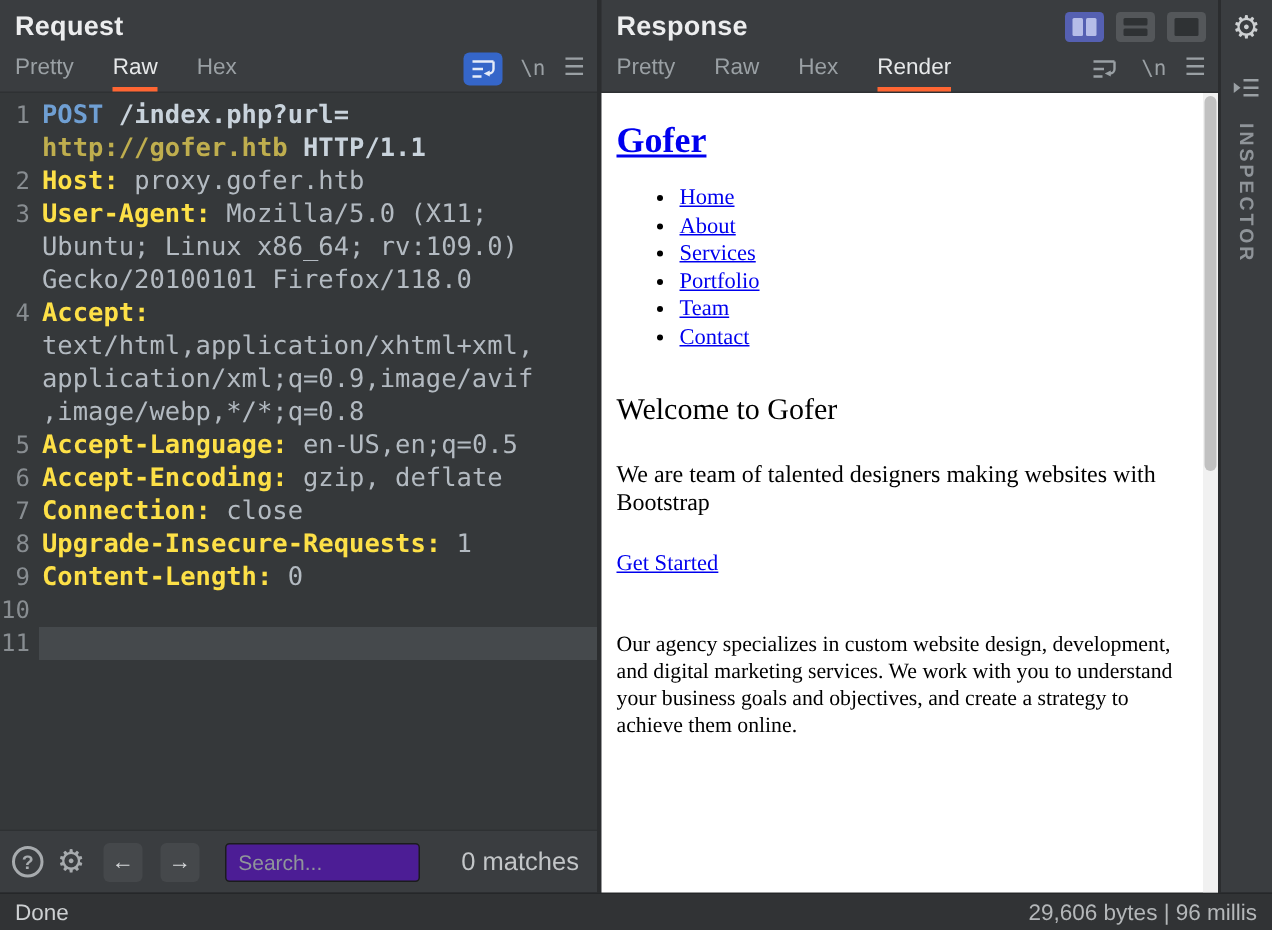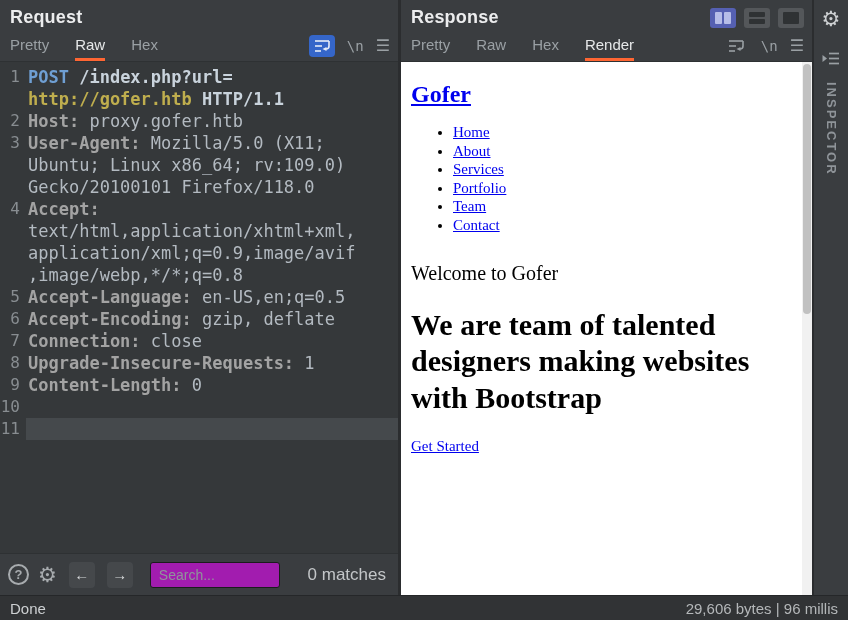--- a/index.html
+++ b/index.html
@@ -33,31 +33,31 @@
             font-family:"DejaVu Sans Mono", monospace; font-size:17px; line-height:22px; }
   .line { display:flex; }
   .gutter { flex:none; width:26px; text-align:right; padding-right:6px; color:#888d91; font-size:16px; }
   .lcontent { flex:1; min-height:22px; padding-left:2px; padding-right:38px;
               white-space:pre-wrap; overflow-wrap:break-word; word-break:break-word; color:#c9d3dc; }
   .lcontent.active { background:#45494c; }
   .tok-method { color:#6f9fd3; font-weight:bold; }
   .tok-path   { color:#c9d3dc; font-weight:bold; }
   .tok-url    { color:#bfae4e; font-weight:bold; }
   .tok-plain  { color:#c9d3dc; font-weight:bold; }
-  .tok-hname  { color:#a3a3a3; font-weight:bold; }
+  .tok-hname  { color:#fde047; font-weight:bold; }
   .tok-hval   { color:#b3bac1; }
 
   
   .search-bar { flex:none; height:42px; display:flex; align-items:center; gap:9px; padding:0 12px 0 8px; border-top:1px solid #2e3133; }
   .help-icon { width:21px; height:21px; border:2px solid #a7abae; border-radius:50%; color:#a7abae;
                font-size:13px; font-weight:bold; display:flex; align-items:center; justify-content:center; cursor:pointer; }
   .gear-icon { color:#a7abae; font-size:21px; line-height:1; cursor:pointer; }
   .nav-btn { width:26px; height:26px; background:#45484b; border:none; border-radius:4px; color:#d7d9db;
              font-size:15px; display:flex; align-items:center; justify-content:center; cursor:pointer; margin-left:3px; }
-  .search-input { width:130px; height:26px; margin-left:8px; background:#a21caf; border:1px solid #1b1c1d;
+  .search-input { width:130px; height:26px; margin-left:8px; background:#4c1d95; border:1px solid #1b1c1d;
                   border-radius:3px; color:#d2d5d7; font-size:14px; padding:0 8px; outline:none; }
   .search-input::placeholder { color:#8f959a; }
   .matches { margin-left:auto; color:#c3c6c8; font-size:17px; }
 
   
   .layout-btns { margin-left:auto; display:flex; gap:8px; }
   .layout-btn { width:26px; height:20px; background:#54575a; border-radius:3px; display:flex; gap:2px;
                 align-items:center; justify-content:center; cursor:pointer; }
   .layout-btn.sel { background:#5560b2; }
   .layout-btn .vbar { width:7px; height:12px; background:#b6bde8; border-radius:1px; }
@@ -67,21 +67,21 @@
 
   
   .render-view { flex:1; min-height:0; position:relative; background:#ffffff; overflow:hidden; }
   .render-content { position:absolute; top:0; left:0; right:10px; bottom:0; overflow:hidden;
                     padding:2px 12px 0 10px; font-family:"Liberation Serif", serif; color:#000; }
   .render-content a { color:#0000ee; text-decoration:underline; }
   .site-title { font-size:24px; font-weight:bold; margin:17px 0 16px; font-family:"Liberation Serif", serif; }
   .nav-list { margin:0 0 14px; padding-left:42px; font-size:15px; }
   .nav-list li { margin:1.5px 0; }
   .welcome { font-size:20px; font-weight:normal; margin:28px 0 0; font-family:"Liberation Serif", serif; }
-  .tagline { font-size:30px; font-weight:bold; margin:22px 0 0; line-height:1.22; }
+  .tagline { font-size:16px; font-weight:normal; margin:22px 0 0; line-height:1.22; }
   .cta { display:inline-block; margin-top:22px; font-size:15px; }
   .paragraphs p { font-size:14.5px; line-height:1.25; margin-top:16px; }
   .paragraphs p:first-child { margin-top:36px; }
 
   .render-scrollbar { position:absolute; top:0; right:0; bottom:0; width:10px; background:#f1f1f1; }
   .render-thumb { position:absolute; top:2px; left:1px; width:8px; height:250px; background:#c1c1c1; border-radius:4px; }
 
   
   .inspector { width:34px; flex:none; display:flex; flex-direction:column; align-items:center; }
   .inspector .gear-icon.top { margin-top:8px; color:#cdd0d2; font-size:21px; }
@@ -231,20 +231,21 @@
               <li><a href="#">About</a></li>
               <li><a href="#">Services</a></li>
               <li><a href="#">Portfolio</a></li>
               <li><a href="#">Team</a></li>
               <li><a href="#">Contact</a></li>
             </ul>
           <h2 class="welcome">Welcome to Gofer</h2>
           <div class="tagline">We are team of talented designers making websites with Bootstrap</div>
           <a href="#" class="cta">Get Started</a>
           <div class="paragraphs" id="render-paragraphs">
+              <p>Our agency specializes in custom website design, development, and digital marketing services. We work with you to understand your business goals and objectives, and create a strategy to achieve them online.</p>
             </div>
         </div>
         <div class="render-scrollbar">
           <div class="render-thumb"></div>
         </div>
       </div>
     </section>
 
     <aside class="inspector">
       <span class="gear-icon top">⚙</span>

